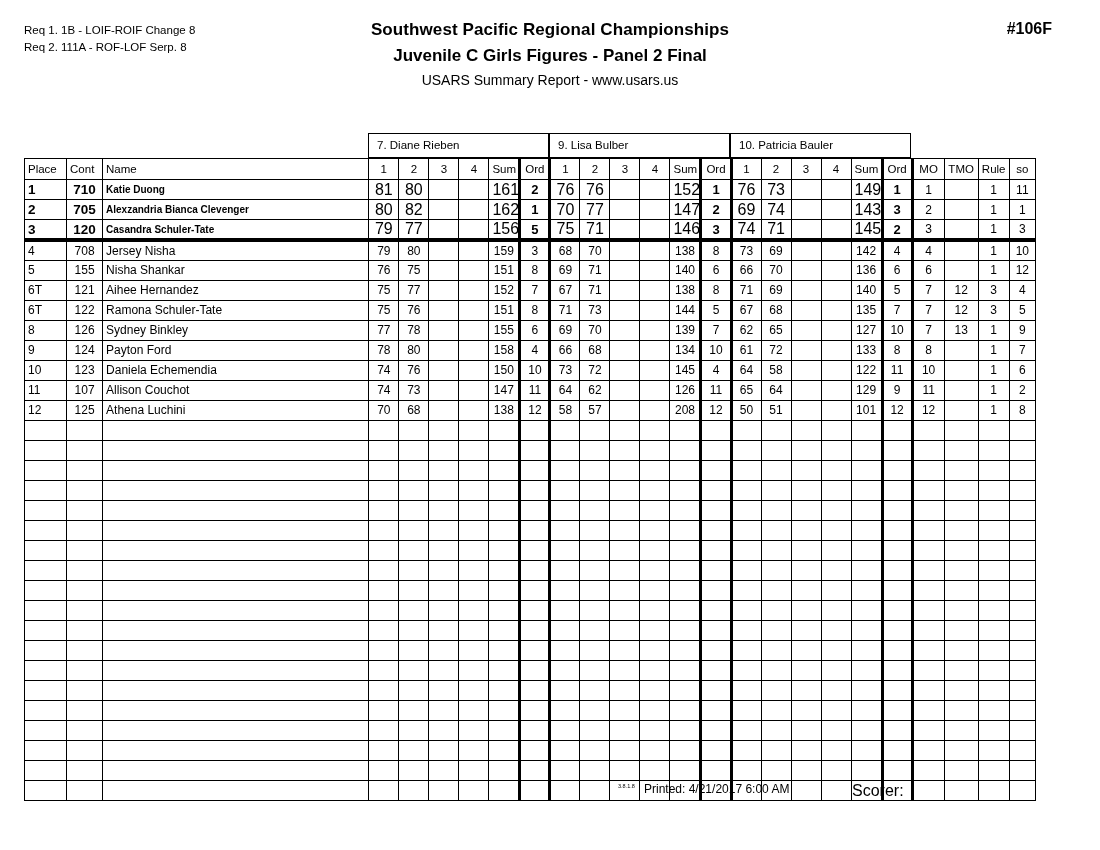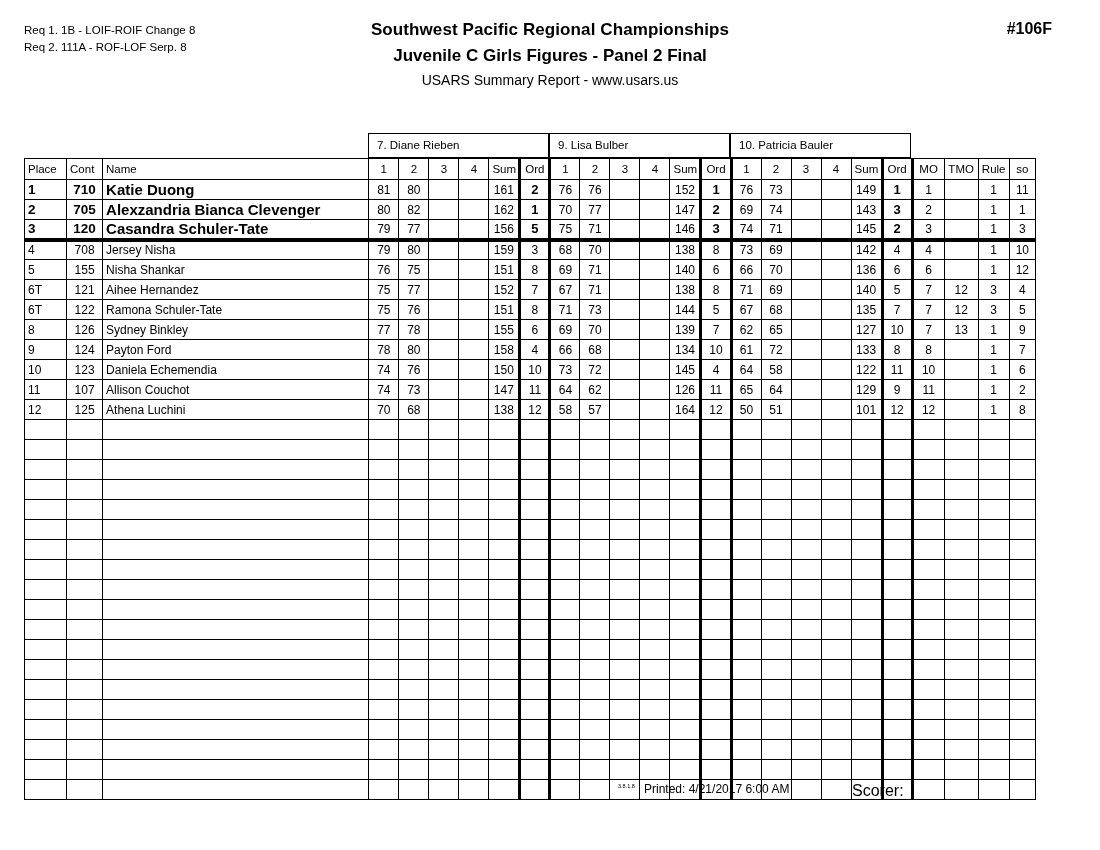--- a/index.html
+++ b/index.html
@@ -108,23 +108,23 @@
   tr.medal-last td { border-bottom: 4px solid #000 !important; }
   tr.r-first td { border-top: 1px solid #000; }
 
   td.num  { text-align: center; }
   td.name { text-align: left; padding-left: 6px; }
   td.plc  { text-align: left; padding-left: 4px; }
   td.cont { text-align: center; }
   td.ord  { text-align: center; font-weight: bold; }
 
   tr.medal td { font-weight: bold; font-size: 13px; }
-  tr.medal td.name { font-size: 15px; }
+  tr.medal td.name { font-size: 10px; }
   tr.medal td.plc, tr.medal td.cont { font-size: 13.5px; }
-  tr.medal td.num, tr.medal td.sum { font-weight: normal; font-size: 12px; }
+  tr.medal td.num, tr.medal td.sum { font-weight: normal; font-size: 16px; }
   tr.medal td.mo, tr.medal td.tmo, tr.medal td.rule, tr.medal td.so { font-weight: normal; font-size: 12px; }
 
   
   tr.blank td { height: 20px; }
 
   
   .footer {
     position: absolute;
     left: 24px; top: 782px;
     width: 1012px;
@@ -531,21 +531,21 @@
         <td class="num">70</td>
         <td class="num">68</td>
         <td class="num"></td>
         <td class="num"></td>
         <td class="num sum">138</td>
         <td class="ord hv-l hv-r">12</td>
         <td class="num hv-l">58</td>
         <td class="num">57</td>
         <td class="num"></td>
         <td class="num"></td>
-        <td class="num sum">164</td>
+        <td class="num sum">208</td>
         <td class="ord hv-l hv-r">12</td>
         <td class="num hv-l">50</td>
         <td class="num">51</td>
         <td class="num"></td>
         <td class="num"></td>
         <td class="num sum">101</td>
         <td class="ord hv-l hv-r">12</td>
         <td class="num mo">12</td>
         <td class="num tmo"></td>
         <td class="num rule">1</td>

